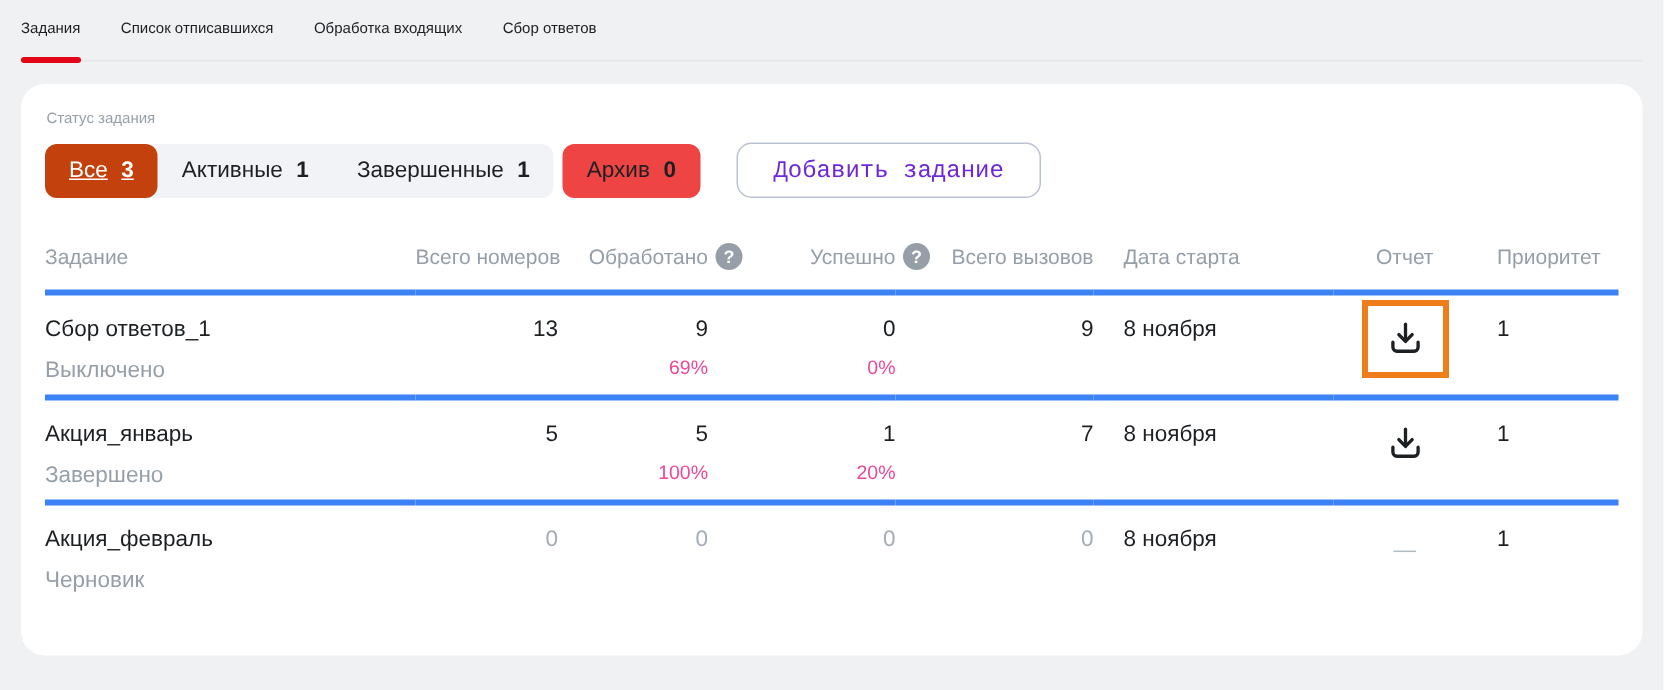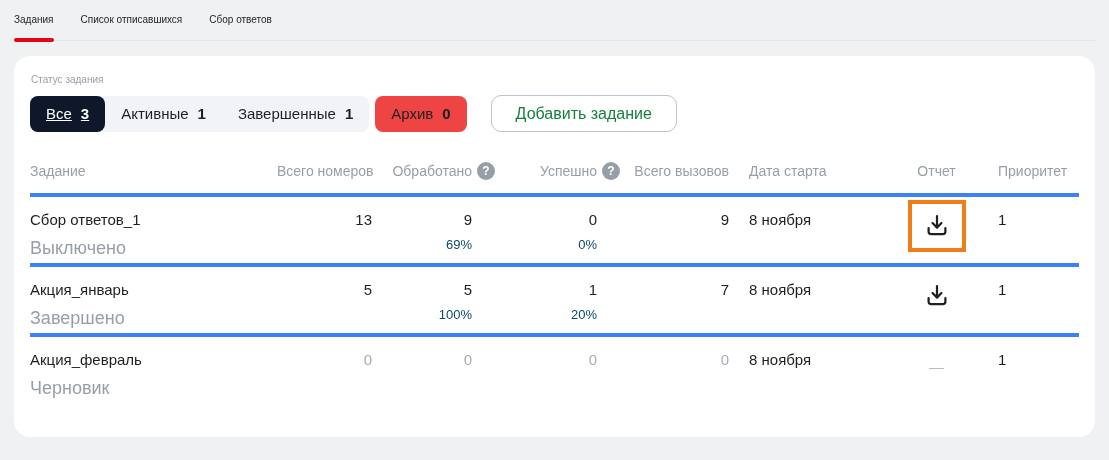--- a/index.html
+++ b/index.html
@@ -61,33 +61,33 @@
     padding: 0 16px;
     display: inline-flex;
     align-items: center;
     gap: 9px;
     font-size: 15px;
     border-radius: 8px;
     cursor: pointer;
     white-space: nowrap;
   }
   .seg .count { font-weight: 700; }
-  .seg.active { background: #0f172a; color: #ffffff; text-decoration: underline; }
+  .seg.active { background: #c2410c; color: #ffffff; text-decoration: underline; }
   .seg.archive { margin-left: 6px; background: #ef4444; }
   .add-btn {
     margin-left: 24px;
     height: 37px;
     padding: 0 24px;
     background: #ffffff;
     border: 1px solid #bcc3d0;
     border-radius: 10px;
-    font-family: Liberation Sans, sans-serif;
+    font-family: Liberation Mono, monospace;
     font-size: 16px;
     font-weight: 500;
-    color: #15803d;
+    color: #6d28d9;
     cursor: pointer;
   }
 
   
   table {
     width: 100%;
     margin-top: 27px;
     border-collapse: collapse;
     table-layout: fixed;
   }
@@ -118,22 +118,22 @@
     cursor: pointer;
   }
   td {
     vertical-align: top;
     border-top: 4px solid #3b82f6;
     height: 70px;
     padding-top: 14px;
     font-size: 15px;
   }
   .task-name { font-size: 15px; }
-  .task-status { margin-top: 10px; font-size: 18px; color: #969fa8; }
-  .pct { margin-top: 9px; font-size: 13px; color: #0c4a6e; }
+  .task-status { margin-top: 10px; font-size: 15px; color: #969fa8; }
+  .pct { margin-top: 9px; font-size: 13px; color: #ec4899; }
   .muted { color: #a5adb6; }
   th.date-col, td.date-col { padding-left: 20px; margin-top: 16px; }
   th.report-col, td.report-col { text-align: center; }
   td.report-col { padding-top: 3px; }
   th.prio-col, td.prio-col { padding-left: 14px; }
   .report-box {
     display: inline-flex;
     width: 58px; height: 52px;
     align-items: center;
     justify-content: center;
@@ -142,20 +142,21 @@
   }
   .report-box.highlight { border: 4px solid #ef7d1a; }
   .dash { color: #b6bdc4; font-size: 15px; }
 </style>
 </head>
 <body>
 
 <nav class="tabs">
   <div class="tab active">Задания</div>
   <div class="tab">Список отписавшихся</div>
+  <div class="tab">Обработка входящих</div>
   <div class="tab">Сбор ответов</div>
 </nav>
 
 <section class="card">
 
   <div class="status-label">Статус задания</div>
 
   <div class="controls">
     <div class="segmented">
       <div class="seg active">

